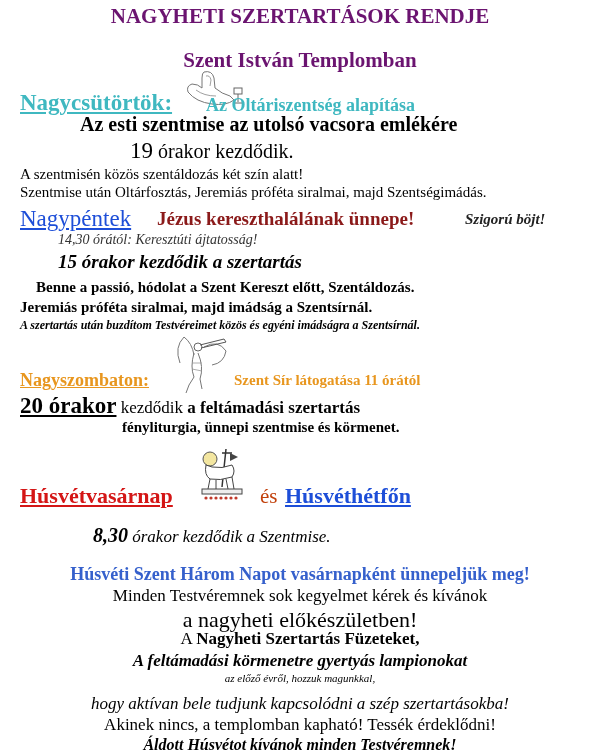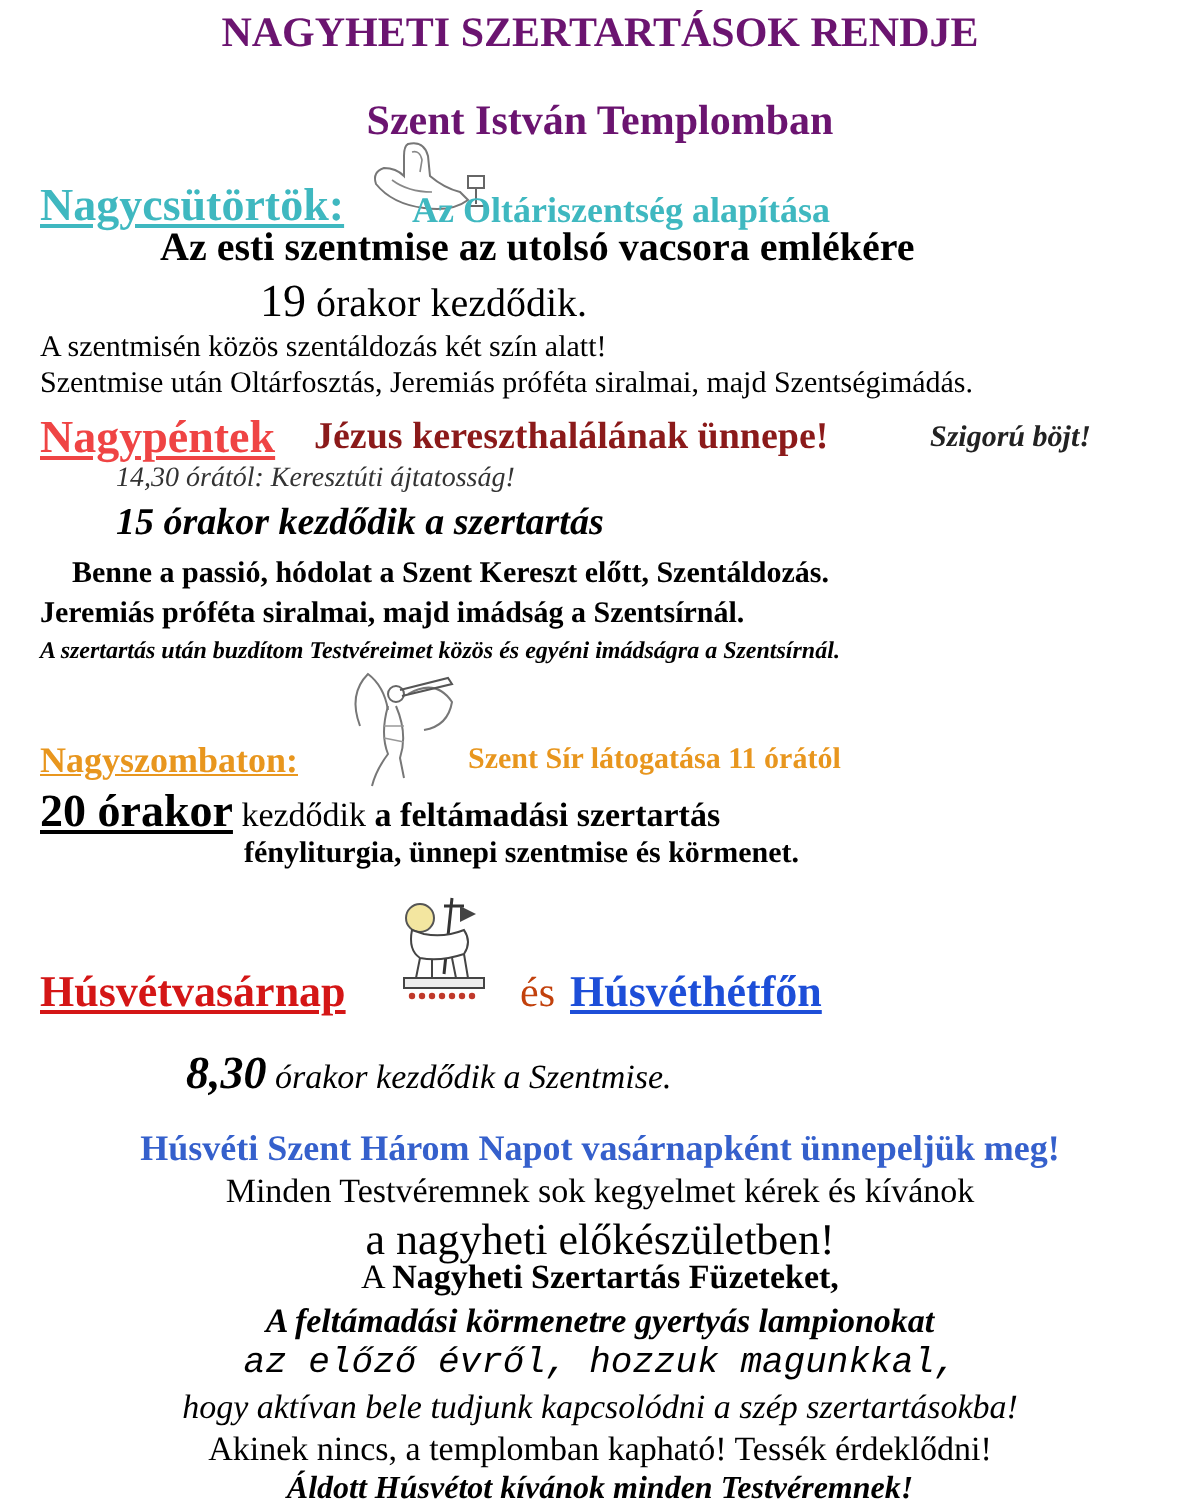--- a/index.html
+++ b/index.html
@@ -10,48 +10,48 @@
   .subtitle { top:48px; font-size:21px; font-weight:bold; color:#6b1470; }
 
   .h-thu { left:20px; top:90px; font-size:23px; font-weight:bold; color:#3fb8c0; text-decoration:underline; }
   .thu-sub { left:206px; top:95px; font-size:18px; font-weight:bold; color:#3fb8c0; }
   .thu-l1 { left:80px; top:113px; font-size:20px; font-weight:bold; }
   .thu-l2 { left:130px; top:138px; font-size:20px; font-weight:normal; }
   .thu-l2 .big { font-size:23px; }
   .thu-l3 { left:20px; top:166px; font-size:15px; }
   .thu-l4 { left:20px; top:184px; font-size:15px; }
 
-  .h-fri { left:20px; top:206px; font-size:23px; font-weight:bold; color:#ef4444; text-decoration:underline; }
+  .h-fri { left:20px; top:206px; font-size:23px; font-weight:normal; color:#1d4ed8; text-decoration:underline; }
   .fri-sub { left:157px; top:208px; font-size:19px; font-weight:bold; color:#8b1a1a; }
   .fri-fast { left:465px; top:211px; font-size:15px; font-style:italic; font-weight:bold; color:#222; }
   .fri-l1 { left:58px; top:232px; font-size:14px; font-style:italic; color:#333; }
   .fri-l2 { left:58px; top:251px; font-size:19px; font-style:italic; font-weight:bold; }
   .fri-l3 { left:36px; top:279px; font-size:15px; font-weight:bold; }
   .fri-l4 { left:20px; top:299px; font-size:15px; font-weight:bold; }
   .fri-l5 { left:20px; top:318px; font-size:12px; font-style:italic; font-weight:bold; }
 
   .h-sat { left:20px; top:370px; font-size:18px; font-weight:bold; color:#e8961e; text-decoration:underline; }
   .sat-sub { left:234px; top:372px; font-size:15px; font-weight:bold; color:#e8961e; }
   .sat-l1 { left:20px; top:393px; font-size:17px; }
   .sat-l1 .big { font-size:23px; font-weight:bold; text-decoration:underline; }
   .sat-l1 .b { font-weight:bold; }
   .sat-l2 { left:122px; top:419px; font-size:15px; font-weight:bold; }
 
   .h-sun { left:20px; top:483px; font-size:22px; font-weight:bold; color:#d41616; text-decoration:underline; }
   .sun-es { left:260px; top:484px; font-size:21px; color:#c2410c; }
   .h-mon { left:285px; top:483px; font-size:22px; font-weight:bold; color:#1d4ed8; text-decoration:underline; }
   .sun-l1 { left:93px; top:524px; font-size:17px; font-style:italic; }
-  .sun-l1 .big { font-size:23px; font-weight:bold;font-style:italic; }
+  .sun-l1 .big { font-size:20px; font-weight:bold;font-style:italic; }
 
   .blue { top:564px; font-size:18px; font-weight:bold; color:#3560cc; }
   .p1 { top:586px; font-size:17px; }
   .p2 { top:607px; font-size:22px; }
   .p3 { top:629px; font-size:17px; font-weight:bold; }
   .p4 { top:651px; font-size:17px; font-weight:bold; font-style:italic; }
-  .p5 { top:672px; font-size:18px; font-style:italic;font-family:Liberation Mono, monospace; }
+  .p5 { top:672px; font-size:11px; font-style:italic; }
   .p6 { top:694px; font-size:17px; font-style:italic; }
   .p7 { top:715px; font-size:17px; }
   .p8 { top:736px; font-size:16px; font-style:italic; font-weight:bold; }
 
   .img { position:absolute; }
 </style>
 </head>
 <body>
 
 <div>

